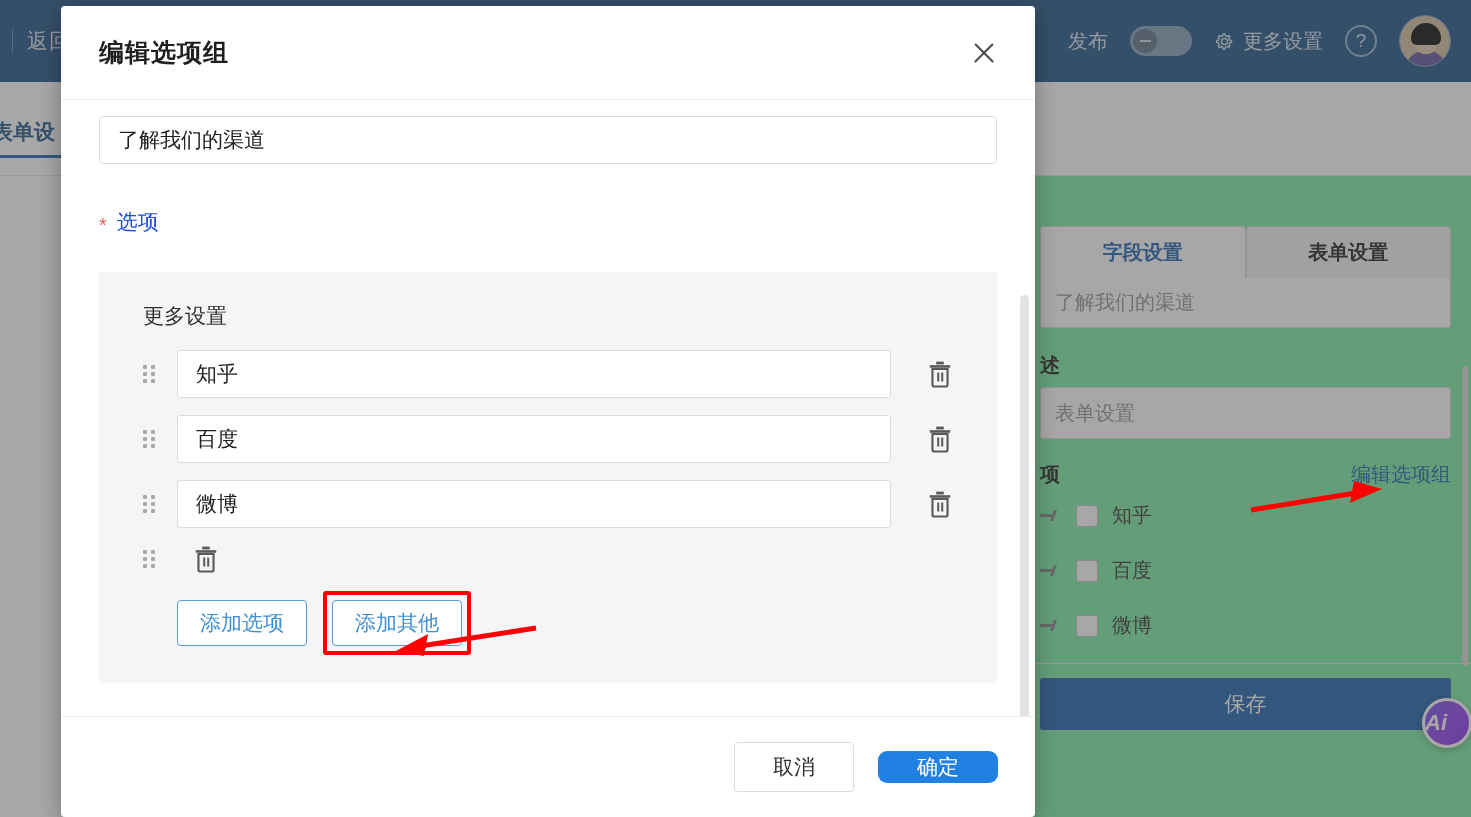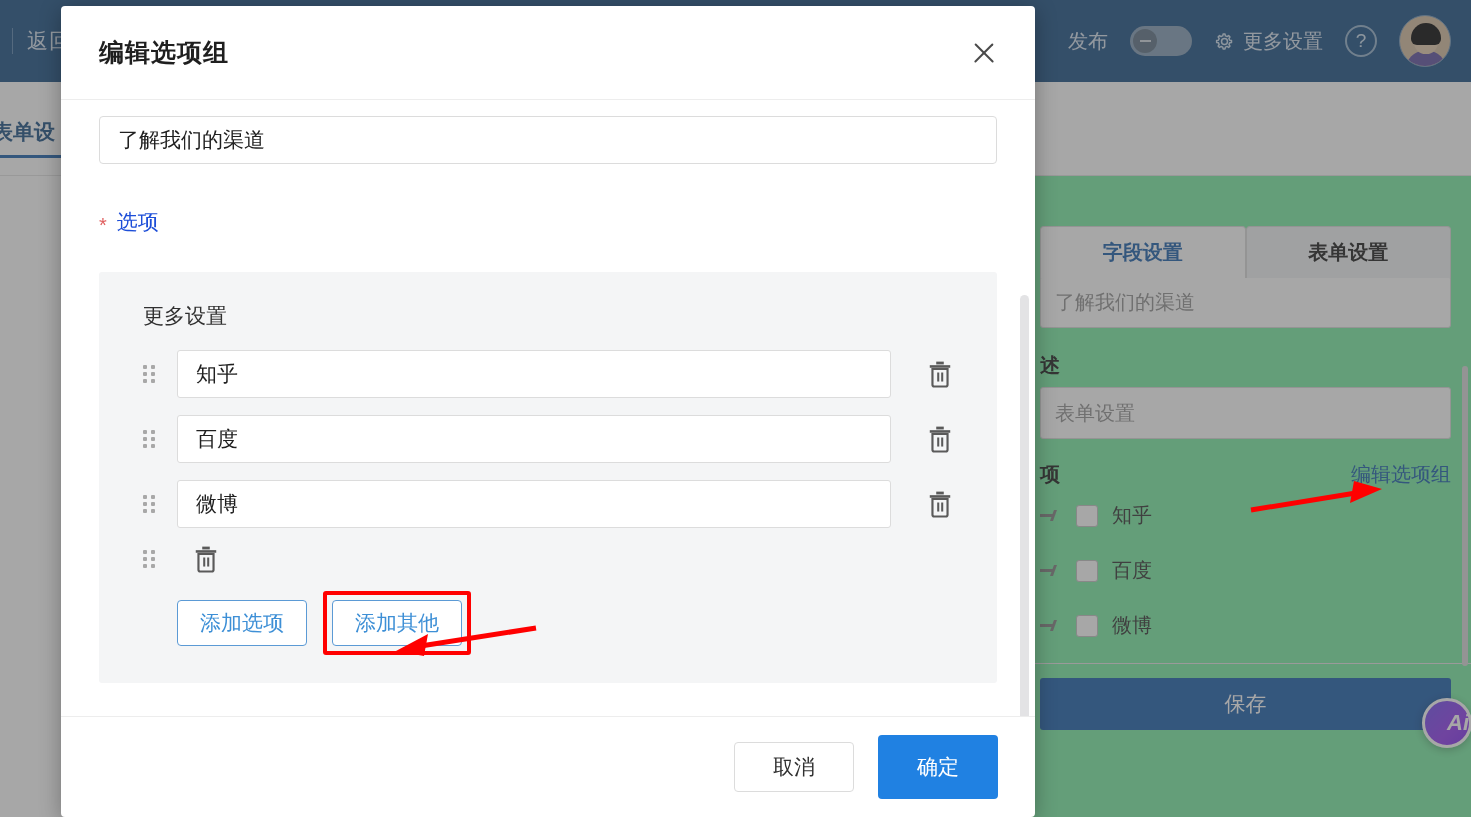--- a/index.html
+++ b/index.html
@@ -174,35 +174,35 @@
     flex: 0 0 101px; height: 101px; border-top: 1px solid #ededed;
     display: flex; align-items: center; justify-content: flex-end;
     gap: 24px; padding-right: 37px;
   }
   .btn-cancel {
     width: 120px; height: 50px; border: 1px solid #dcdcdc; border-radius: 4px;
     background: #fff; color: #303030; font-size: 21px;
     display: flex; align-items: center; justify-content: center; cursor: pointer;
   }
   .btn-confirm {
-    width: 120px; height: 64px; border: none; border-radius: 4px;
+    width: 120px; height: 32px; border: none; border-radius: 9px;
     background: #2081e2; color: #fff; font-size: 21px;
     display: flex; align-items: center; justify-content: center; cursor: pointer;
   }
 
   
   .anno { position: absolute; pointer-events: none; }
 
   
   .ai-fab {
     position: absolute; left: 1422px; top: 698px; width: 50px; height: 50px;
     border-radius: 50%; border: 3px solid #ffffff;
     background: linear-gradient(135deg,#7b5cf0 0%,#9a4bf0 60%,#8a3df0 100%);
     color: #fff; font-size: 22px; font-weight: 700; font-style: italic;
-    display: flex; align-items: center; justify-content: flex-end;
+    display: flex; align-items: center; justify-content: flex-start;
     box-shadow: 0 2px 8px rgba(0,0,0,0.25);
   }
 </style>
 </head>
 <body>
 
 <div id="root">
 
   <div class="app-bg">
 

